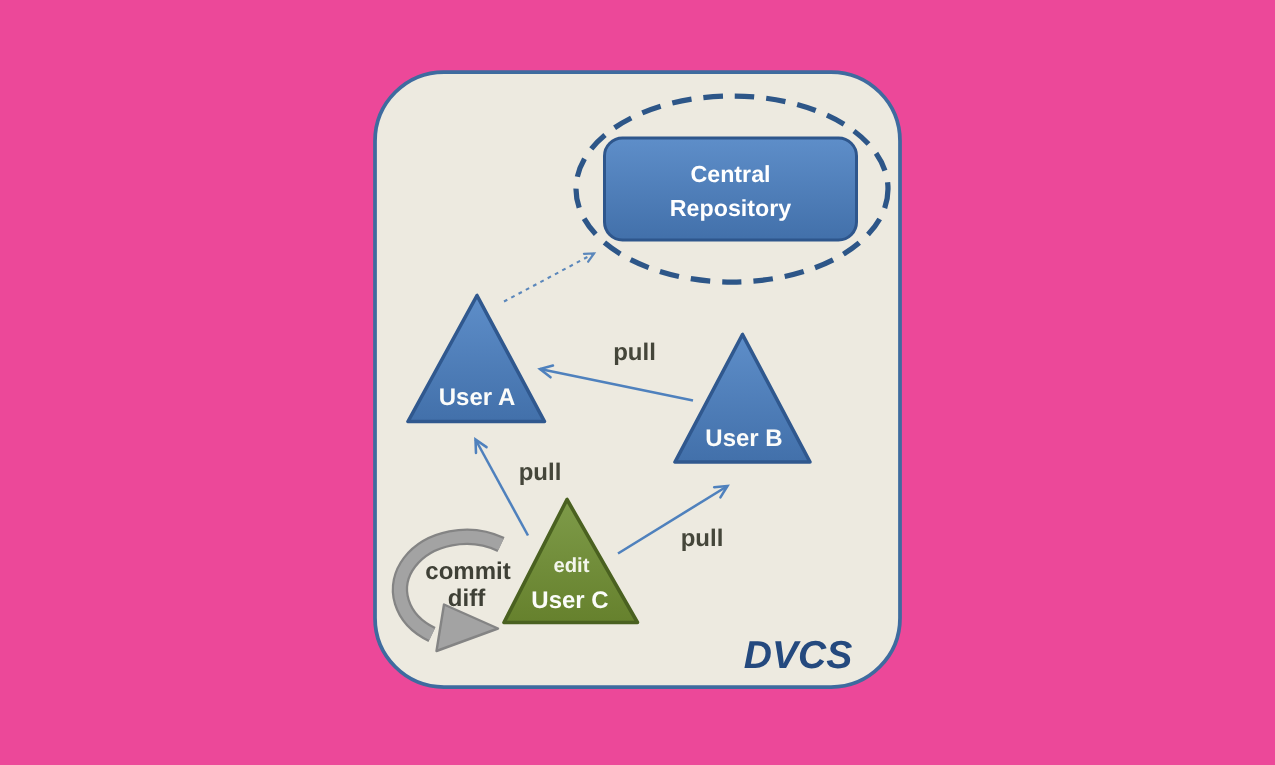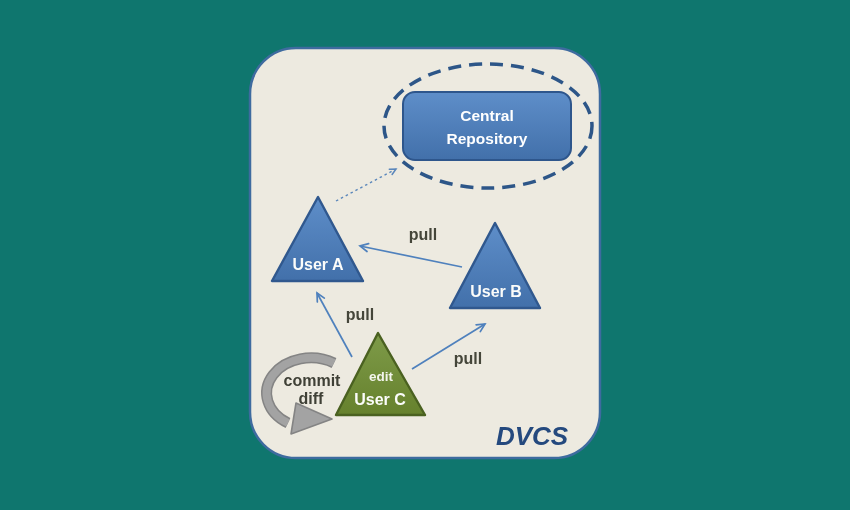--- a/index.html
+++ b/index.html
@@ -5,21 +5,21 @@
   html, body {
     margin: 0;
     padding: 0;
     background: #ffffff;
     font-family: "Liberation Sans", sans-serif;
   }
   #stage {
     position: relative;
     width: 850px;
     height: 510px;
-    background: #0f766e;
+    background: #ec4899;
     overflow: hidden;
   }
   svg { display: block; }
   .node-label  { font-family: "Liberation Sans", sans-serif; font-weight: bold; font-size: 16px; fill: #fbfcfa; }
   .edit-label  { font-family: "Liberation Sans", sans-serif; font-weight: bold; font-size: 13.5px; fill: #f3f5ec; }
   .repo-label  { font-family: "Liberation Sans", sans-serif; font-weight: bold; font-size: 15.5px; fill: #ffffff; }
   .edge-label  { font-family: "Liberation Sans", sans-serif; font-weight: 600; font-size: 16px; fill: #45463a; }
   .loop-label  { font-family: "Liberation Sans", sans-serif; font-weight: 600; font-size: 16px; fill: #3f4036; }
   .dvcs-label  { font-family: "Liberation Sans", sans-serif; font-weight: bold; font-style: italic; font-size: 26px; fill: #24497e; }
 </style>

